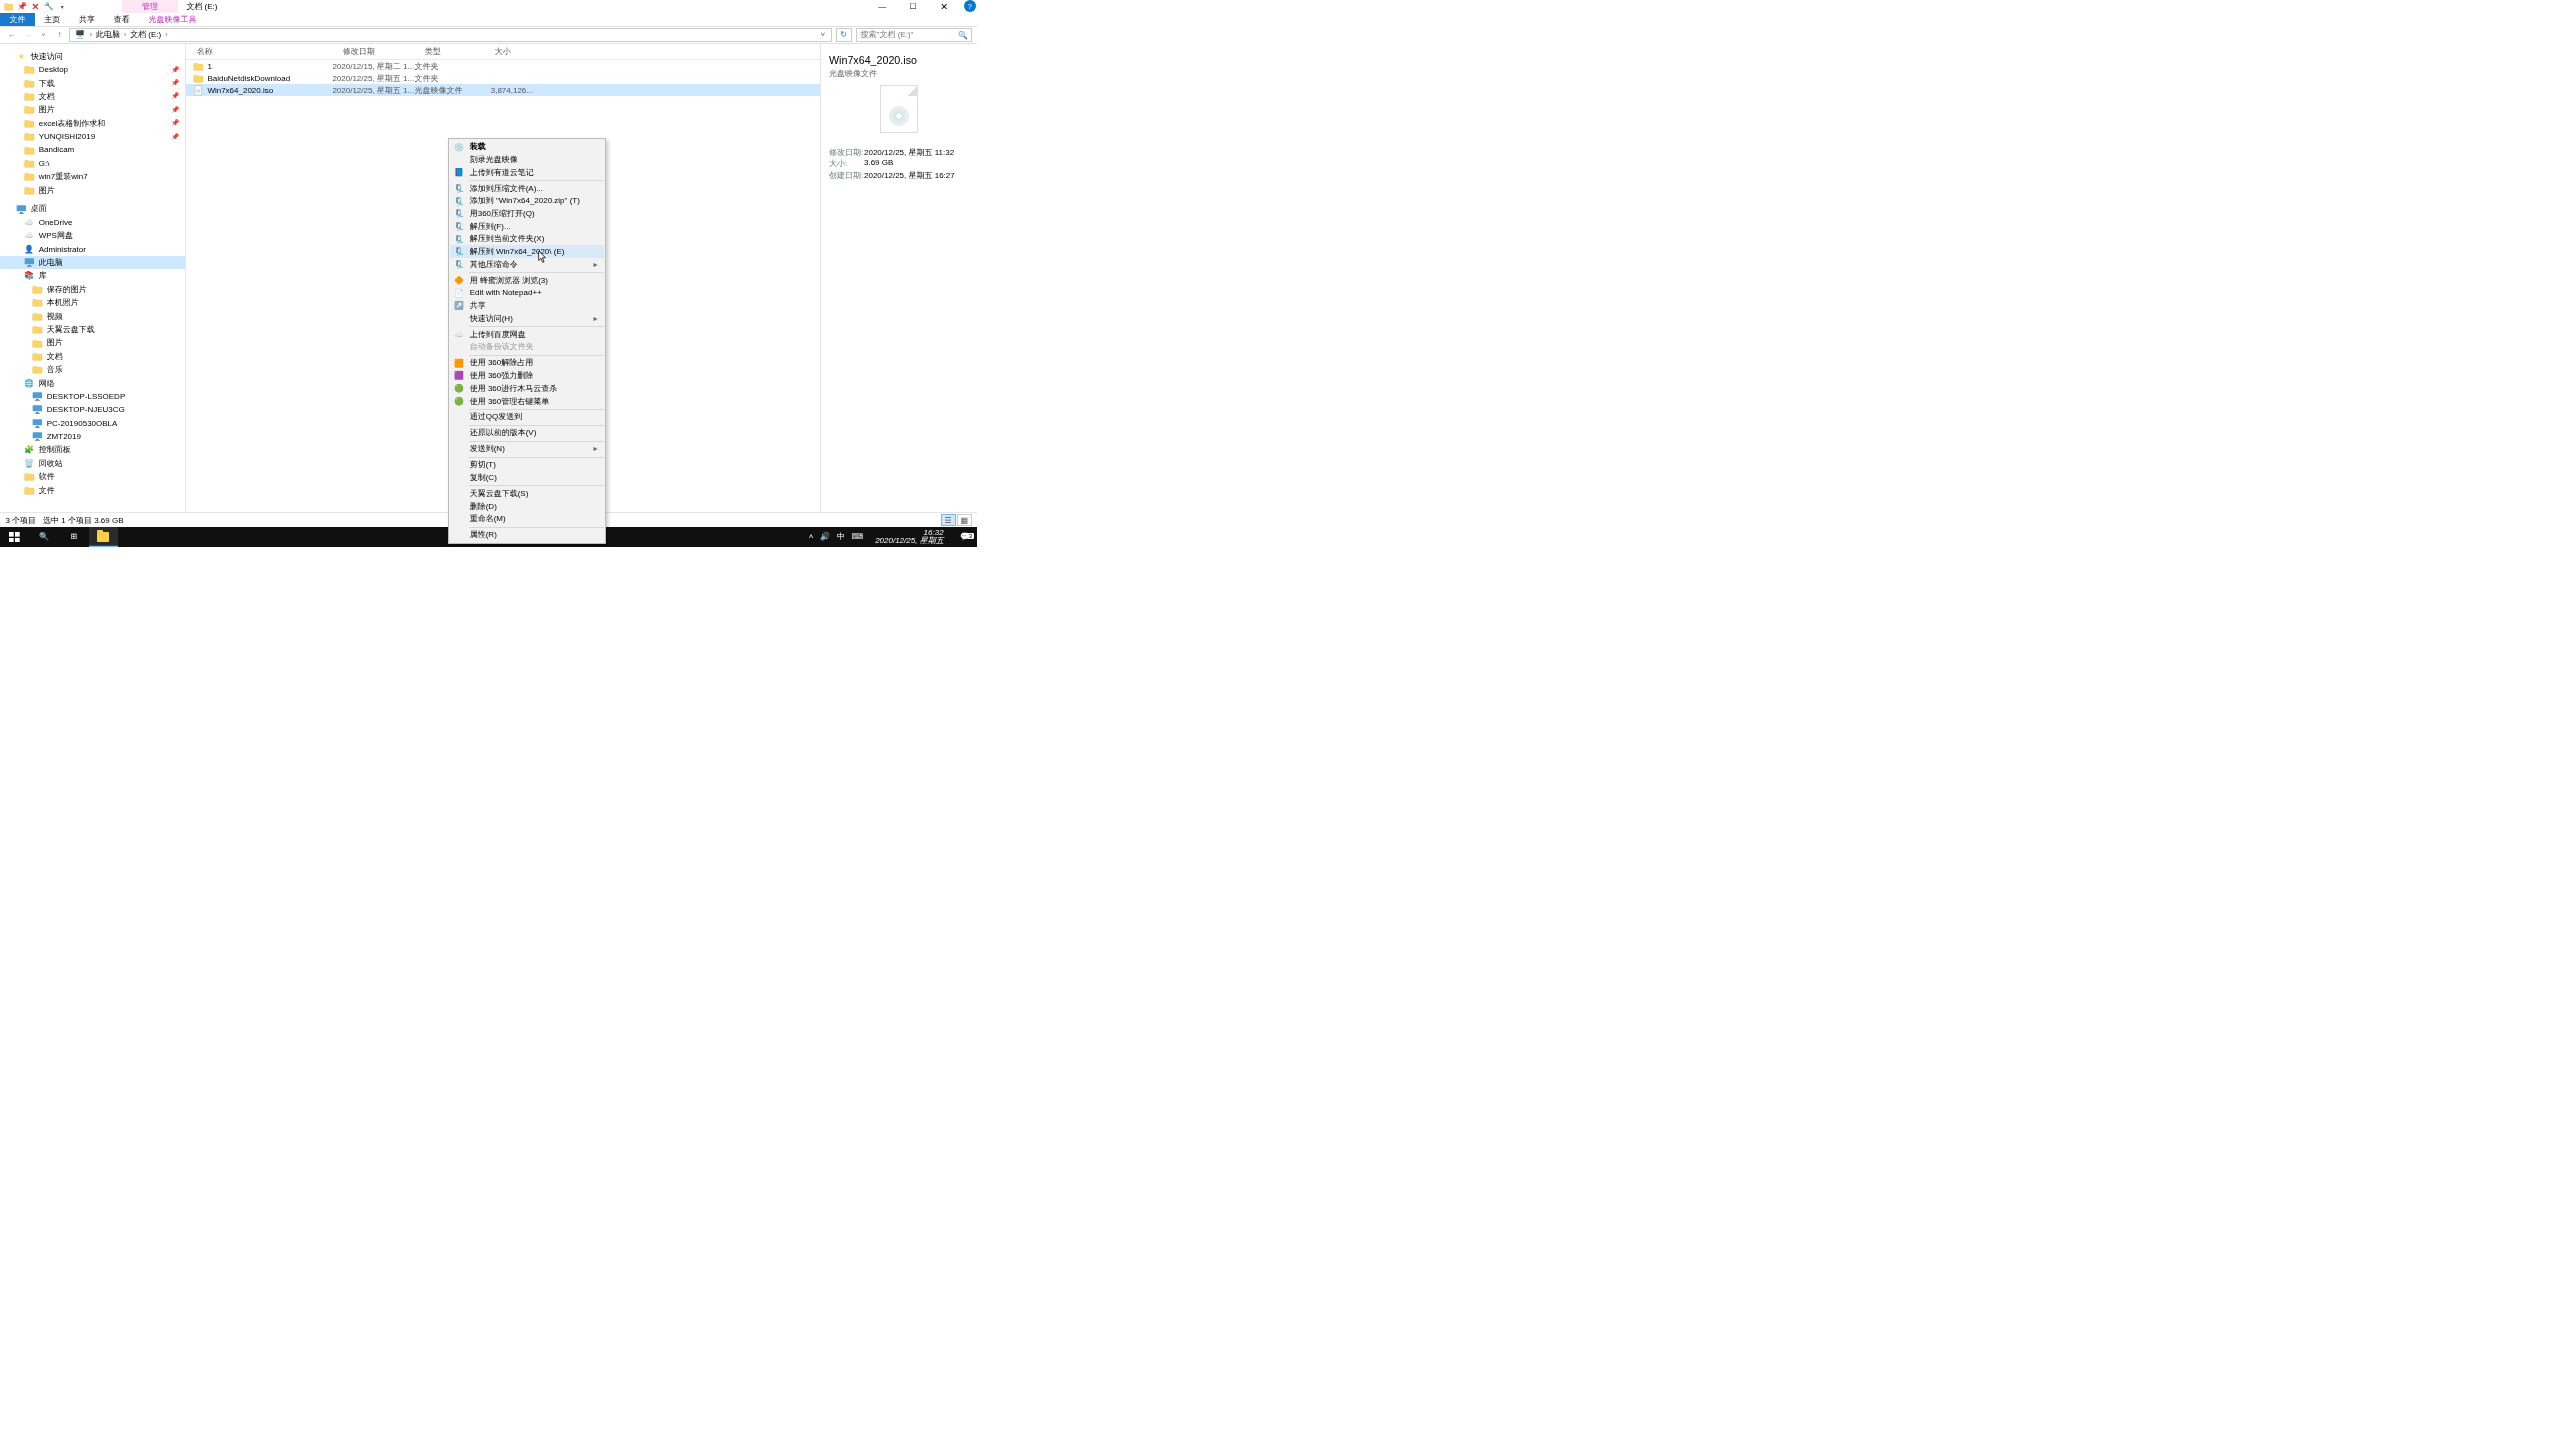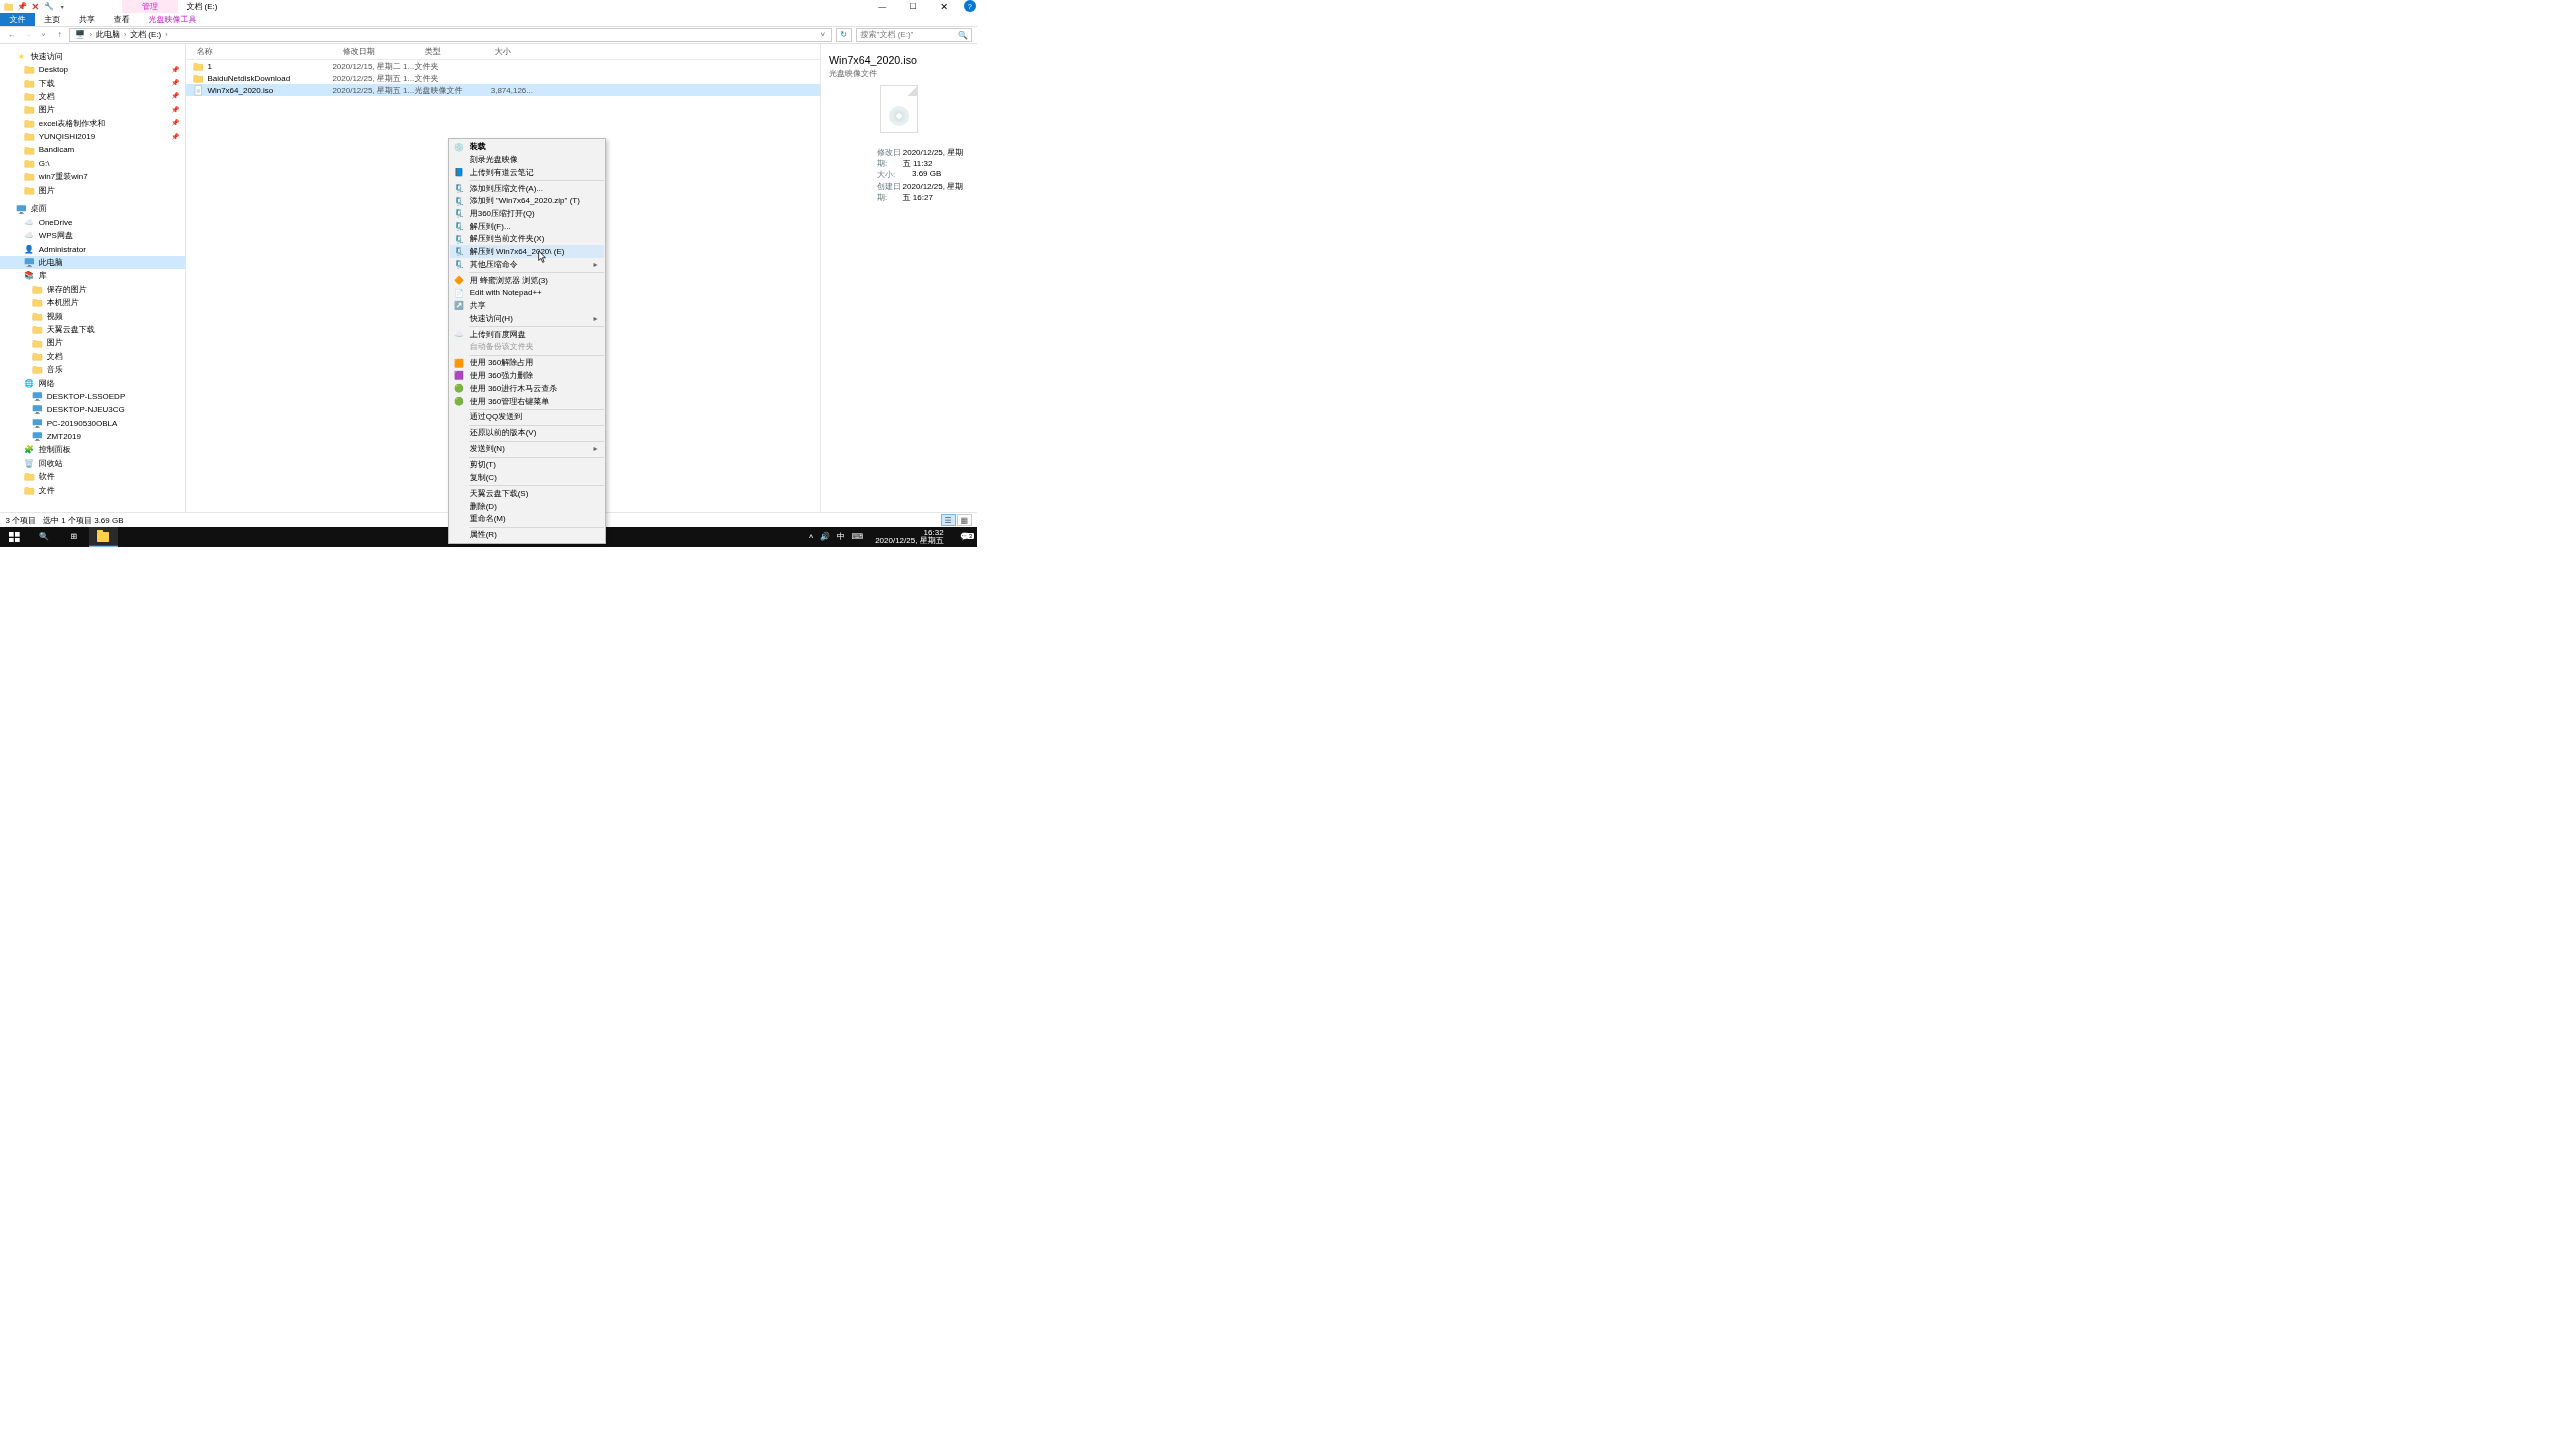--- a/index.html
+++ b/index.html
@@ -67,37 +67,37 @@
 .msep { height:0.7px; background:#d8d8d8; margin:1.3px 0.7px 1.3px 19px; }
 
 
 .details { width:157px; border-left:0.7px solid #e6e6e6; padding:9.4px 8px; }
 .details .fname { font-size:10.7px; color:#000; margin-bottom:2px; }
 .details .ftype { color:#666; margin-bottom:6.7px; }
 .details .thumb { width:38px; height:48px; border:0.7px solid #ddd; margin:6.7px auto 13.4px; position:relative; background:#fff; }
 .details .thumb::after{content:"";position:absolute;right:0;top:0;width:9.4px;height:9.4px;background:linear-gradient(135deg,#fff 50%,#ddd 50%);}
 .details .disc{ width:20px;height:20px;border-radius:50%;background:radial-gradient(circle,#fff 18%, #d9e4e8 20%,#e8f0f2 60%,#cfd9dc 100%); position:absolute; left:8px; top:20px;}
 .details .meta-row { display:flex; margin-bottom:0.7px; }
-.details .mk { width:35px; color:#69797e;margin-left:48px; }
+.details .mk { width:35px; color:#69797e; }
 .details .mv { color:#000; }
 
 
 .status { height:14.8px; border-top:0.7px solid #e6e6e6; display:flex; align-items:center; padding:0 5.4px; gap:7px; color:#000; }
 .status .view-btns{ margin-left:auto; display:flex; gap:1.3px;}
 .status .vb{ width:14.8px;height:12px; border:0.7px solid #ccc; display:flex;align-items:center;justify-content:center; color:#555;}
 .status .vb.act{ background:#cde8ff; border-color:#7ab7e8;}
 
 
 .taskbar { height:20px; background:#101010; display:flex; align-items:center; color:#fff; }
 .taskbar .tb { width:29.5px; height:20px; display:flex; align-items:center; justify-content:center; }
 .taskbar .tb.active { background:#2a2a2a; box-shadow:inset 0 -1.3px 0 #76b9ed;}
 .tb-fold { background:#ffcf48; width:12px;height:9.4px; border-radius:0.7px; position:relative;}
 .tb-fold::before{content:"";position:absolute;top:-2px;left:0;width:5.4px;height:2px;background:#ffcf48;border-radius:0.7px 0.7px 0 0;}
 .taskbar .tray{ margin-left:auto; display:flex; align-items:center; gap:6.7px; padding-right:1.3px; }
-.taskbar .clock{ text-align:right; line-height:8px; font-size:7.4px; padding:0 5.4px;}
+.taskbar .clock{ text-align:right; line-height:8px; font-size:7.4px; padding:0 5.4px;font-style:italic;}
 .taskbar .notif{ width:20px; display:flex; align-items:center; justify-content:center; position:relative;}
 .taskbar .badge{ position:absolute; bottom:2px; right:2px; background:#fff; color:#000; font-size:6px; width:6.7px;height:6.7px; border-radius:1.3px; display:flex;align-items:center;justify-content:center;}
 
 
 .cursor { position:absolute; left:352px; top:207px; pointer-events:none; }
 .cursor svg{ width:9.4px; height:12px; filter:drop-shadow(0 0 0.7px rgba(0,0,0,.5));}
 
 
 .svg-folder{fill:#ffd568;stroke:#d7a93a;stroke-width:.5}
 .svg-folder-tab{fill:#ffd568}

